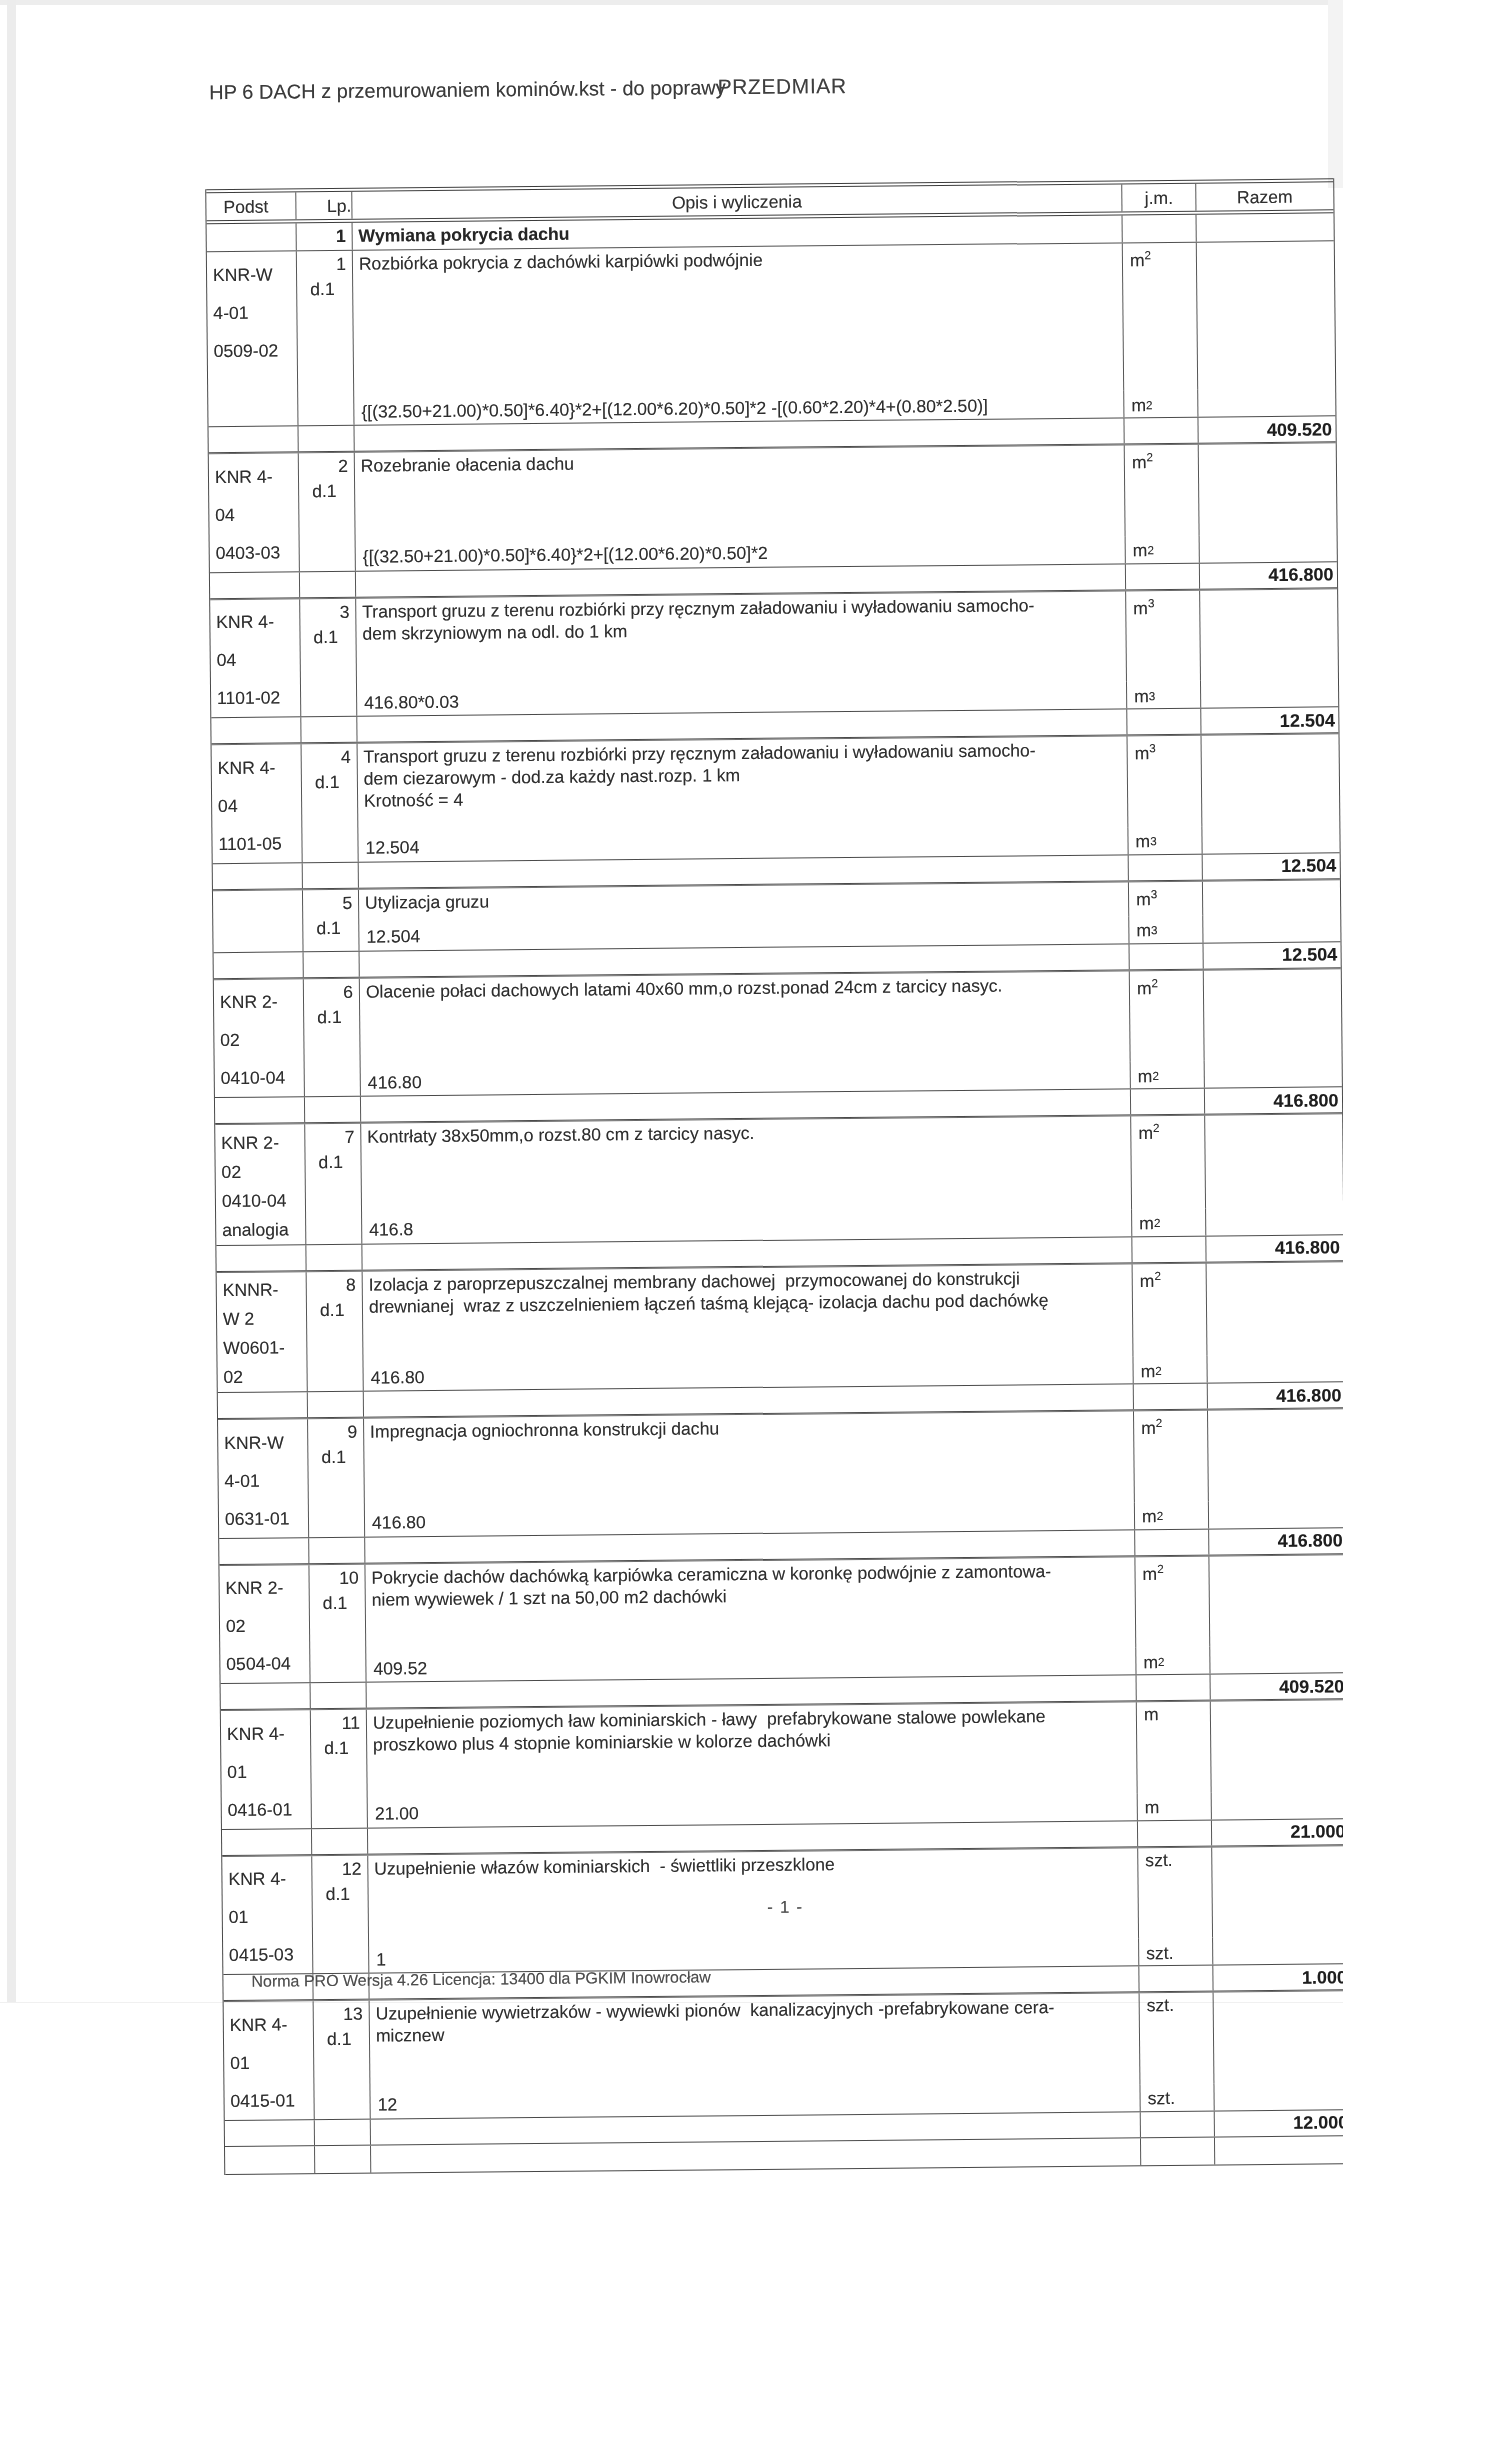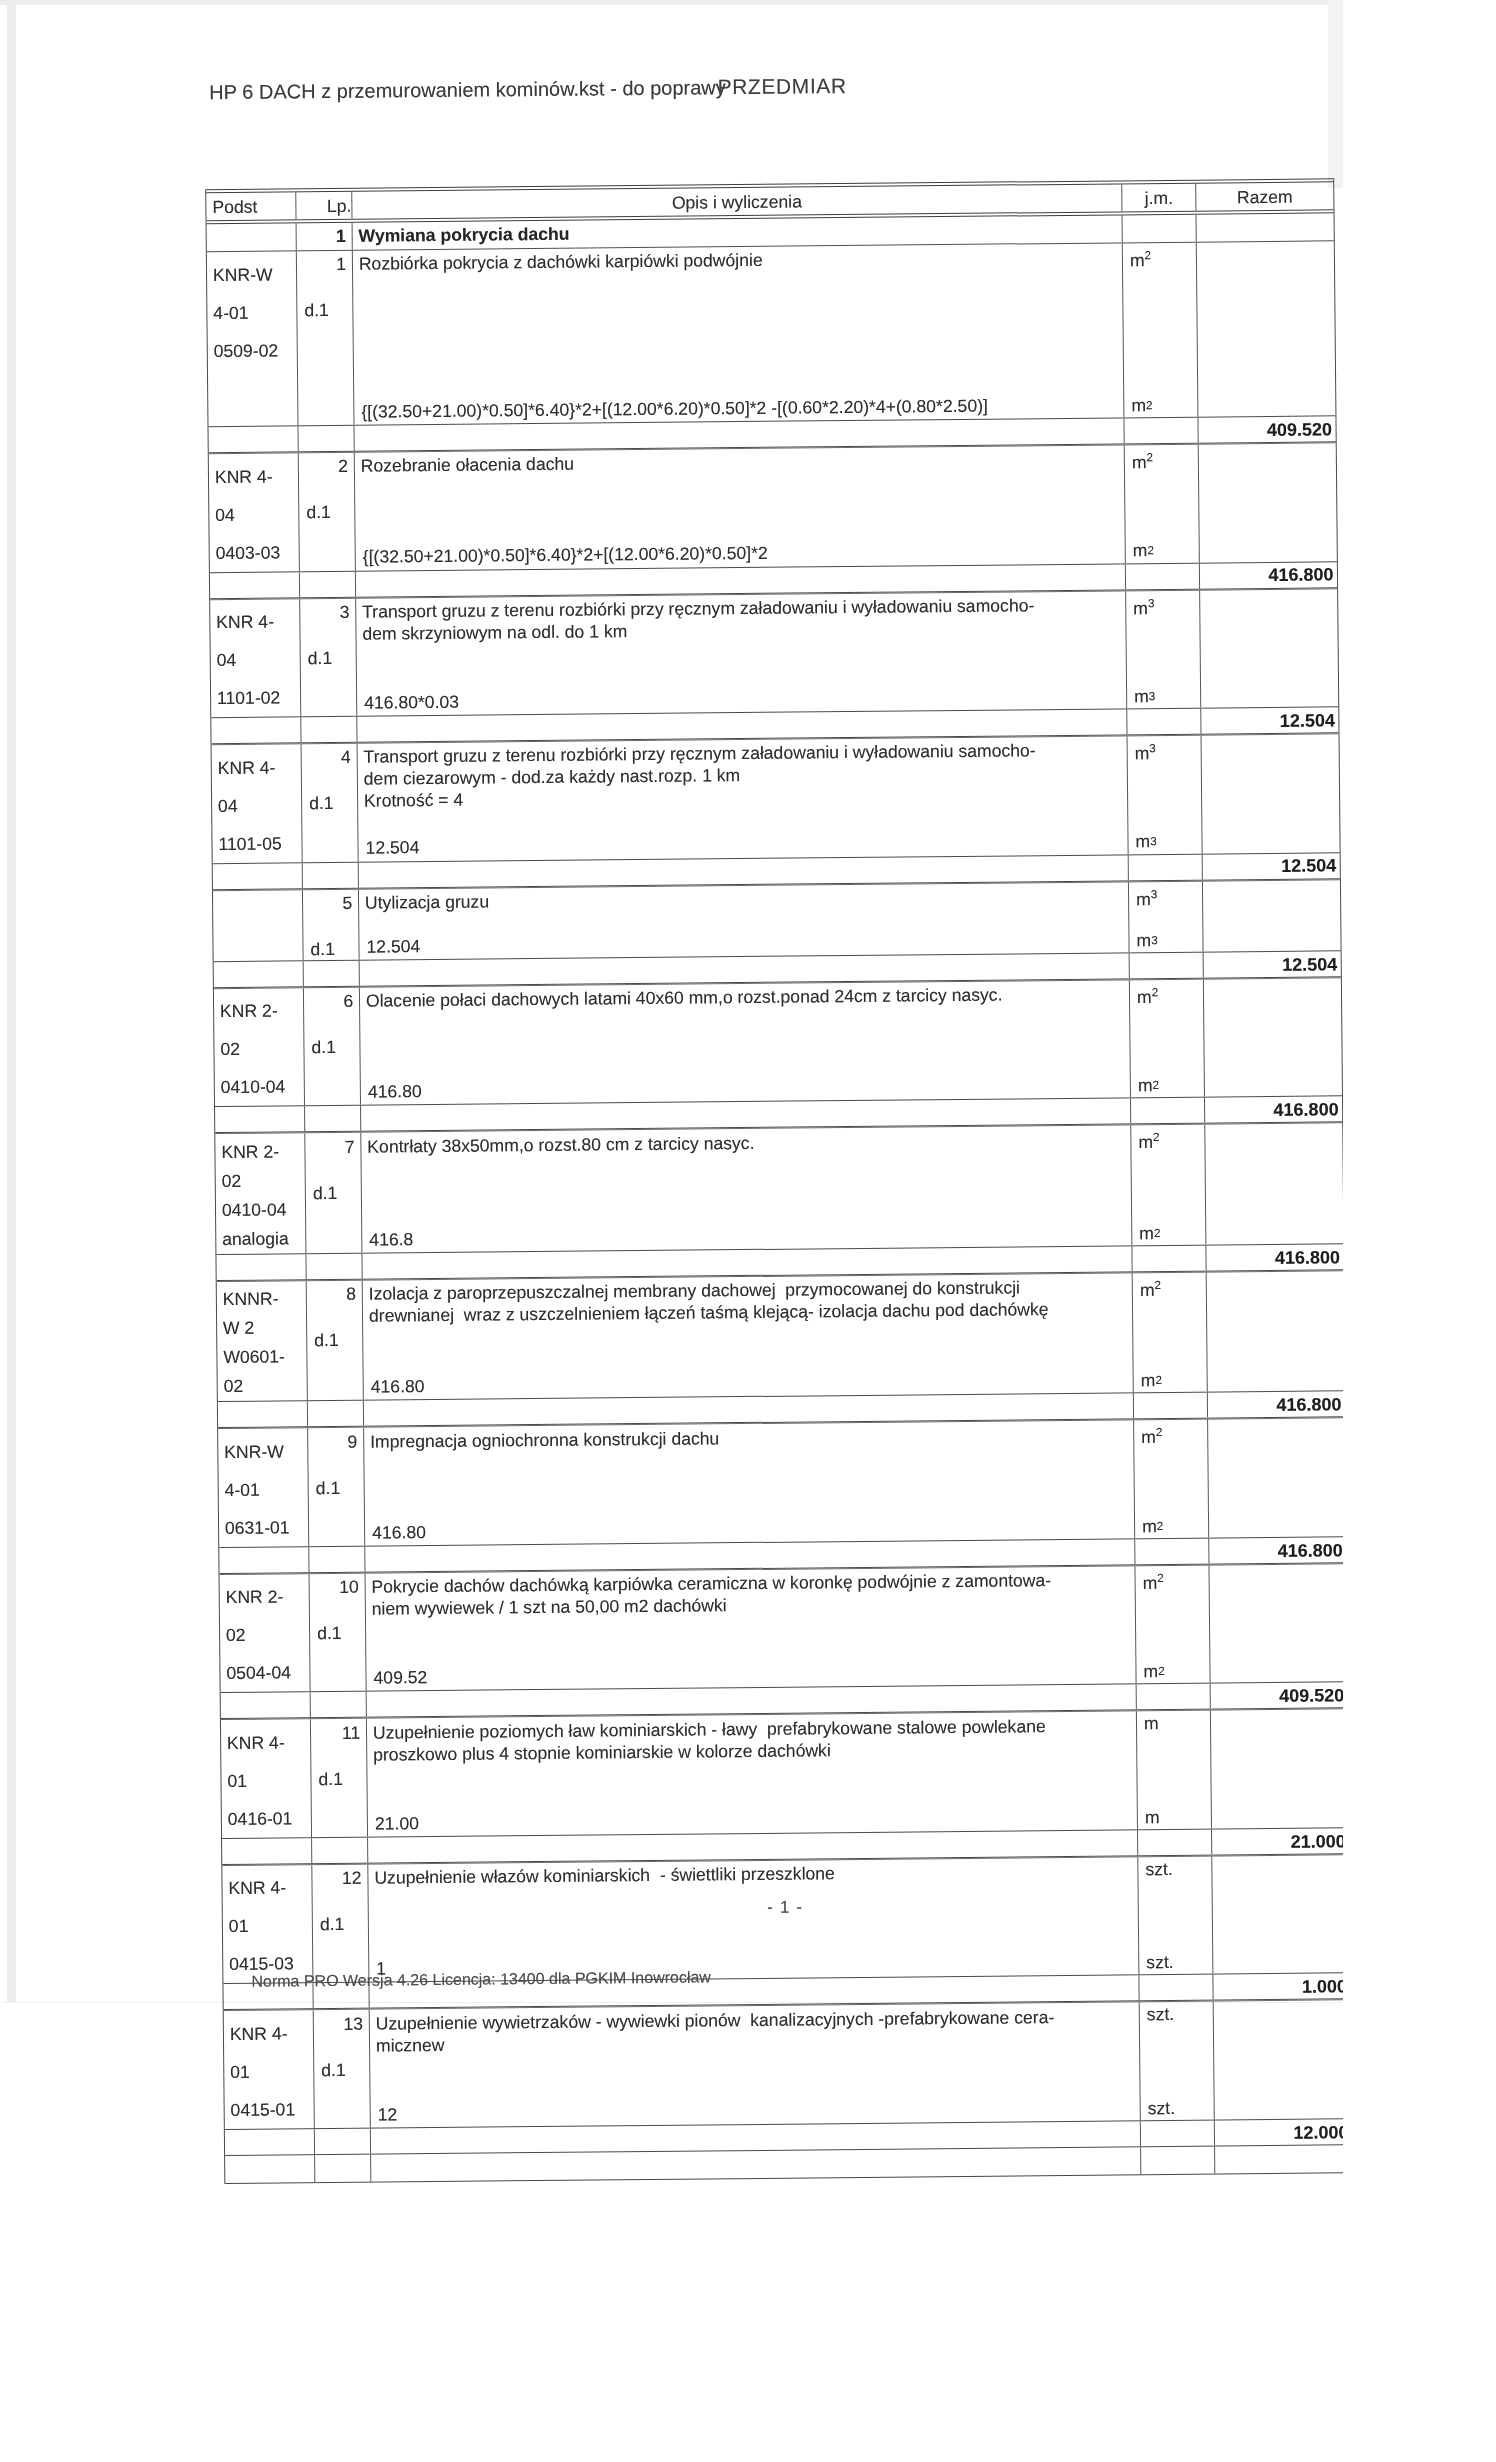--- a/index.html
+++ b/index.html
@@ -21,39 +21,39 @@
   
   .bqtable{position:absolute;left:213px;top:184px;width:1127px;
            border-left:1.2px solid #4a4a4a;border-right:1.2px solid #4a4a4a;
            font-size:17.6px;line-height:22px;}
   .grid5{display:grid;grid-template-columns:90px 56px 770px 74px 137px;}
   .c{box-sizing:border-box;}
   .vr{border-right:1.2px solid #565656;}
 
   .thead{border-top:4.1px double #3c3c3c;border-bottom:4.1px double #3c3c3c;height:27px;}
   .thead .c{padding-top:2.9px;text-align:center;color:#303030;}
-  .thead .th-podst{text-align:left;padding-left:6px;}
+  .thead .th-podst{text-align:left;padding-left:17px;}
   .thead .th-lp{text-align:right;padding-left:5.9px;}
 
   .section-row{border-bottom:1.2px solid #4f4f4f;height:27px;font-weight:bold;color:#262626;}
   .section-row .s-lp{text-align:right;padding:2.3px 5.9px 0 0;}
   .section-row .s-title{padding:2.3px 0 0 5.9px;}
 
   .block{display:grid;grid-template-columns:90px 56px 770px 74px 137px;
          grid-template-rows:auto 27px 26px;
          grid-template-areas:
            "podst lp desc  unit1 razem"
            "podst lp formu unit2 razem"
            "tot   tot tot  tot   tot";
          border-bottom:1.2px solid #4a4a4a;}
   .block + .block{border-top:0.6px solid #6a6a6a;}
   .podst{grid-area:podst;padding:3.5px 1.2px 0 5.9px;line-height:38px;border-right:1.2px solid #565656;overflow:visible;}
   .lpcell{grid-area:lp;border-right:1.2px solid #565656;padding-top:2.3px;}
   .lpcell .num{text-align:right;padding-right:5.9px;}
-  .lpcell .dz{padding-left:7px;margin-top:24px;}
+  .lpcell .dz{padding-left:13px;margin-top:3px;}
   .desc{grid-area:desc;padding:2.3px 0 0 5.9px;border-right:1.2px solid #565656;white-space:pre;}
   .formu{grid-area:formu;padding:0 0 2.3px 7px;border-right:1.2px solid #565656;display:flex;align-items:flex-end;white-space:pre;}
   .unit{padding:1.2px 0 0 7px;border-right:1.2px solid #565656;}
   .unit-top{grid-area:unit1;}
   .unit-bot{grid-area:unit2;display:flex;align-items:flex-end;padding-bottom:1.2px;}
   .unit sup{font-size:11.7px;}
   .razemspan{grid-area:razem;}
   .totalrow{grid-area:tot;border-top:1.2px solid #4a4a4a;display:grid;
             grid-template-columns:90px 56px 770px 74px 137px;}
   .totalrow .tv{text-align:right;font-weight:bold;color:#1e1e1e;padding:1.8px 3.5px 0 0;font-size:18px;}

